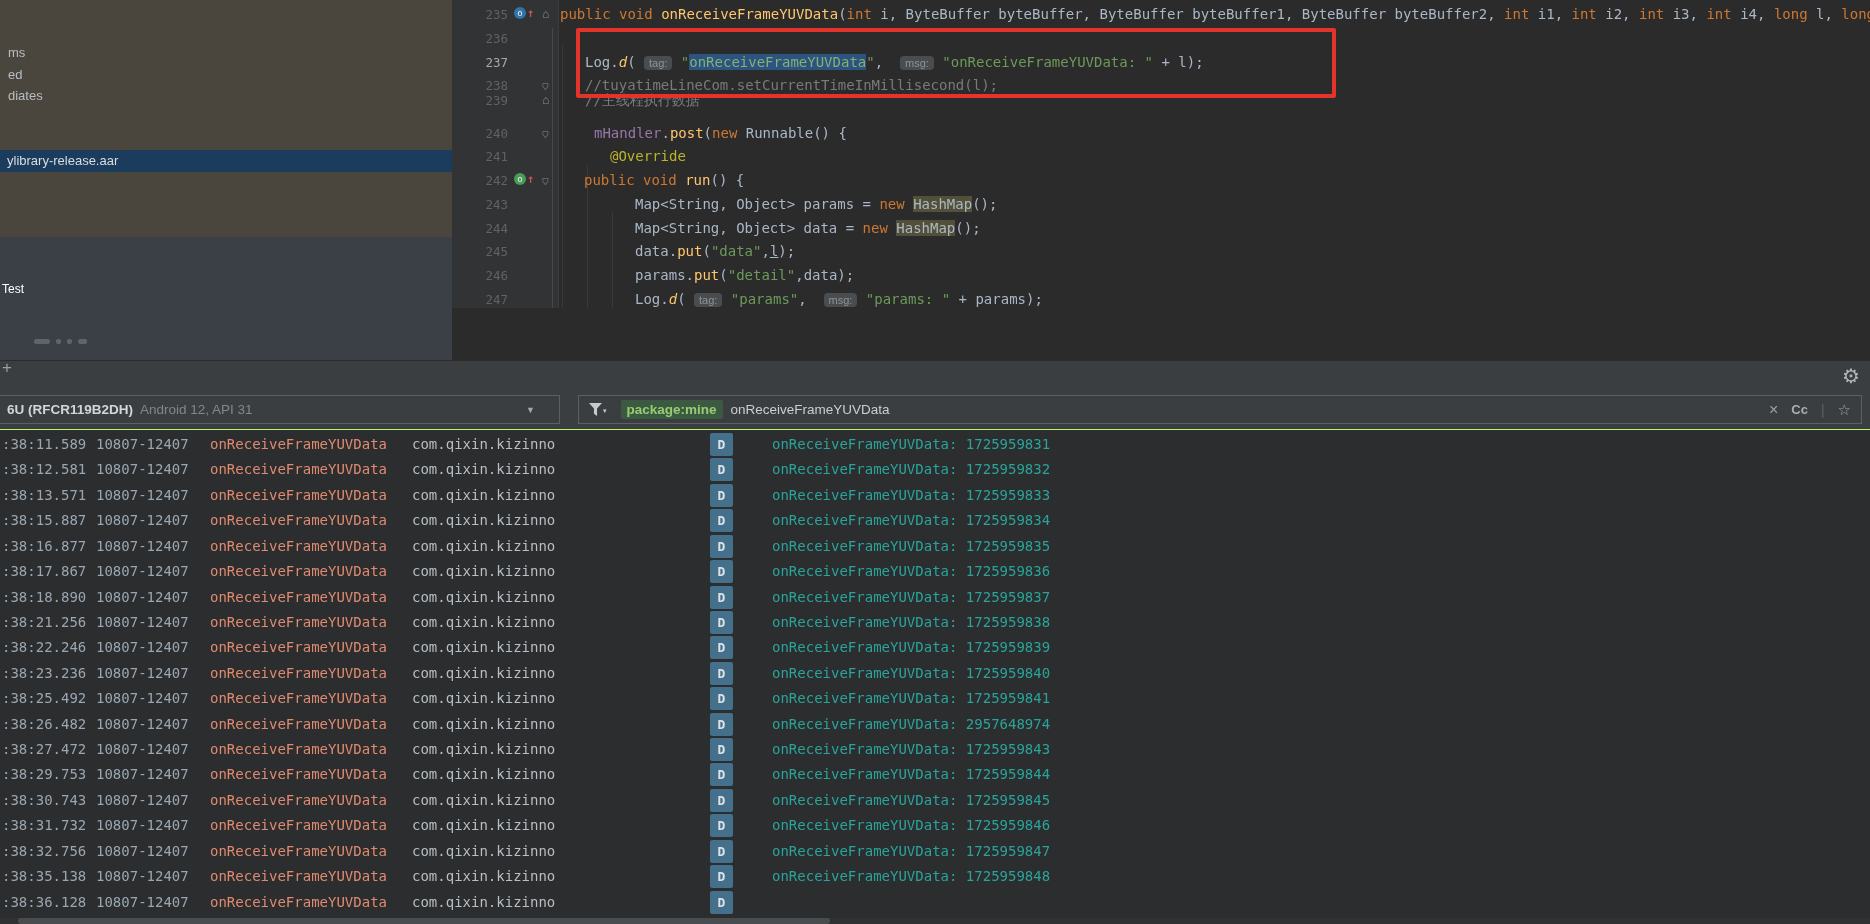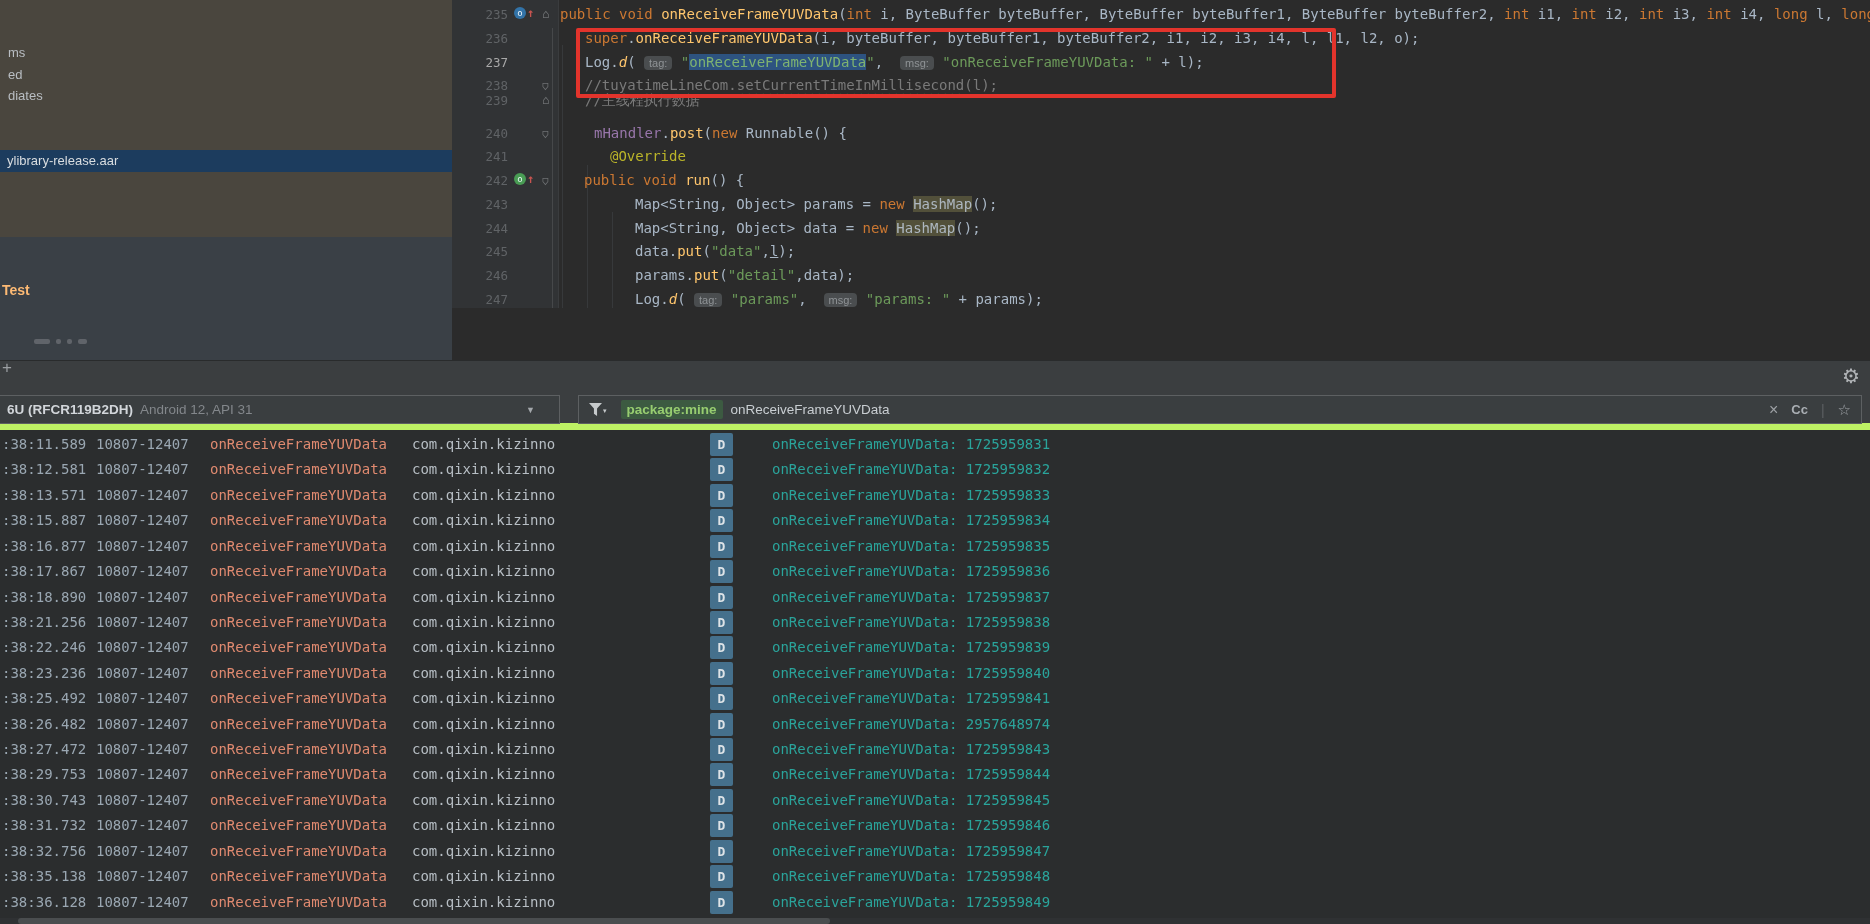--- a/index.html
+++ b/index.html
@@ -5,21 +5,21 @@
   html,body{margin:0;padding:0;background:#2b2b2b;}
   body{position:relative;width:1870px;height:924px;overflow:hidden;
        font-family:"Liberation Sans",sans-serif;-webkit-font-smoothing:antialiased;}
   
   #project-panel{position:absolute;left:0;top:0;width:452px;height:360px;}
   .pp-top{position:absolute;left:0;top:0;width:452px;height:237px;background:#4a463e;}
   .pp-bottom{position:absolute;left:0;top:237px;width:452px;height:123px;background:#3a4046;}
   .pp-item{position:absolute;left:8px;height:20px;line-height:20px;color:#b9bec3;font-size:13px;}
   .pp-selected{position:absolute;left:0;top:150px;width:452px;height:22px;background:#1c3c5e;
                color:#d9dde0;font-size:13px;line-height:22px;padding-left:7px;box-sizing:border-box;}
-  .pp-test{position:absolute;left:2px;top:282px;color:#fdba74;font-size:14px;font-weight:bold;}
+  .pp-test{position:absolute;left:2px;top:282px;color:#ffffff;font-size:12px;font-weight:normal;}
   .pp-scroll{position:absolute;left:34px;top:339px;display:flex;gap:6px;}
   .pp-scroll i{display:block;height:5px;background:#60646a;border-radius:2px;}
   
   #editor{position:absolute;left:452px;top:0;width:1418px;height:308px;background:#2b2b2b;overflow:hidden;}
   #gutter-bg{position:absolute;left:0;top:0;width:106px;height:360px;background:#313335;border-right:1px solid #3a3c3e;}
   #fold-line{position:absolute;left:100px;top:28px;height:324px;width:1px;background:#46484a;}
   .iguide{position:absolute;width:1px;background:#37393b;}
   .code-row{position:absolute;left:0;width:100%;height:23.7px;line-height:23.7px;
             font-family:"DejaVu Sans Mono",monospace;font-size:14px;white-space:pre;}
   .ln{position:absolute;left:0;top:0;width:56px;text-align:right;color:#606366;
@@ -44,21 +44,21 @@
   #red-annotation{position:absolute;left:124px;top:28px;width:752px;height:62px;
                   border:4px solid #e3342c;border-radius:2px;z-index:6;pointer-events:none;}
   #editor-hscroll{position:absolute;left:88px;top:347px;width:1068px;height:8px;background:#5a5d5f;border-radius:4px;z-index:7;}
   
   #logcat-toolbar{position:absolute;left:0;top:360px;width:1870px;height:32px;background:#3b3e40;
                   border-top:1px solid #292b2c;box-sizing:border-box;}
   .plus-frag{position:absolute;left:2px;top:-3px;color:#9b9fa2;font-size:17px;}
   .gear{position:absolute;left:1842px;top:3px;color:#b0b3b6;font-size:20px;}
   
   #filter-bar{position:absolute;left:0;top:392px;width:1870px;height:38px;background:#3b3e40;
-              border-bottom:7px solid #bef264;box-sizing:border-box;}
+              border-bottom:1px solid #bef264;box-sizing:border-box;}
   .combo{position:absolute;left:-6px;top:3px;width:566px;height:29px;background:#3a3e40;
          border:1px solid #5d6062;box-sizing:border-box;display:flex;align-items:center;padding-left:12px;}
   .combo .dev-name{color:#d2d6da;font-size:13.5px;font-weight:bold;}
   .combo .dev-detail{color:#83878b;font-size:13.5px;margin-left:7px;}
   .combo .caret{position:absolute;right:24px;color:#a4a8ac;font-size:9px;}
   .filter-box{position:absolute;left:578px;top:3px;width:1284px;height:29px;background:#3a3e40;
               border:1px solid #5d6062;box-sizing:border-box;display:flex;align-items:center;}
   .funnel-wrap{margin-left:10px;display:flex;align-items:flex-end;}
   .funnel{width:13px;height:13px;background:#c6cacc;clip-path:polygon(0 0,100% 0,62% 42%,62% 100%,38% 82%,38% 42%);}
   .funnel-caret{color:#c6cacc;font-size:7px;margin-left:1px;margin-bottom:1px;}
@@ -105,21 +105,21 @@
 </div>
 
 <div id="editor">
   <div id="gutter-bg"></div>
   <div id="fold-line"></div>
   <div class="iguide" style="left:110px;top:45px;height:307px"></div>
   <div class="iguide" style="left:135px;top:165px;height:187px"></div>
   <div class="iguide" style="left:160px;top:212px;height:118px"></div>
   <div id="code-lines">
       <div class="code-row" style="top: 3.2px;"><span class="ln">235</span><span class="gicon"><span class="gcirc blue">o</span><span class="garrow">↑</span></span><span class="fold">⌂</span><span class="code-text" style="padding-left: 0px;"><span class="kw">public void </span><span class="meth">onReceiveFrameYUVData</span><span class="pl">(</span><span class="kw">int</span><span class="pl"> i, ByteBuffer byteBuffer, ByteBuffer byteBuffer1, ByteBuffer byteBuffer2, </span><span class="kw">int</span><span class="pl"> i1, </span><span class="kw">int</span><span class="pl"> i2, </span><span class="kw">int</span><span class="pl"> i3, </span><span class="kw">int</span><span class="pl"> i4, </span><span class="kw">long</span><span class="pl"> l, </span><span class="kw">long</span></span></div>
-      <div class="code-row" style="top: 26.9px;"><span class="ln">236</span><span class="code-text" style="padding-left: 25px;"><span class="kw">super</span><span class="pl">.</span><span class="meth">onReceiveFrameYUVData</span><span class="pl">(i, byteBuffer, byteBuffer1, byteBuffer2, i1, i2, i3, i4, l, l1, l2, o);</span></span></div>
+      <div class="code-row" style="top: 26.9px;"><span class="ln">236</span></div>
       <div class="code-row" style="top: 50.6px;"><span class="ln cur">237</span><span class="code-text" style="padding-left: 25px;"><span class="pl">Log.</span><span class="methI">d</span><span class="pl">( </span><span class="chip">tag:</span><span class="pl"> </span><span class="str">"</span><span class="strsel">onReceiveFrameYUVData</span><span class="str">"</span><span class="pl">,  </span><span class="chip">msg:</span><span class="pl"> </span><span class="str">"onReceiveFrameYUVData: "</span><span class="pl"> + l);</span></span></div>
       <div class="code-row" style="top: 74.3px;"><span class="ln">238</span><span class="fold down">⌂</span><span class="code-text" style="padding-left: 25px;"><span class="cmt">//tuyatimeLineCom.</span><span class="cmtw">setCurrentTimeInMillisecond</span><span class="cmt">(l);</span></span></div>
       <div class="code-row" style="top: 89px;"><span class="ln">239</span><span class="fold">⌂</span><span class="code-text" style="padding-left: 25px;"><span class="cmt">//主线程执行数据</span></span></div>
       <div class="code-row" style="top: 121.7px;"><span class="ln">240</span><span class="fold down">⌂</span><span class="code-text" style="padding-left: 34px;"><span class="fld">mHandler</span><span class="pl">.</span><span class="meth">post</span><span class="pl">(</span><span class="kw">new</span><span class="pl"> Runnable() {</span></span></div>
       <div class="code-row" style="top: 145.4px;"><span class="ln">241</span><span class="code-text" style="padding-left: 50px;"><span class="ann">@Override</span></span></div>
       <div class="code-row" style="top: 169.1px;"><span class="ln">242</span><span class="gicon"><span class="gcirc green">o</span><span class="garrow">↑</span></span><span class="fold down">⌂</span><span class="code-text" style="padding-left: 24px;"><span class="kw">public void </span><span class="meth">run</span><span class="pl">() {</span></span></div>
       <div class="code-row" style="top: 192.8px;"><span class="ln">243</span><span class="code-text" style="padding-left: 75px;"><span class="pl">Map&lt;String, Object&gt; params = </span><span class="kw">new </span><span class="warn">HashMap</span><span class="pl">();</span></span></div>
       <div class="code-row" style="top: 216.5px;"><span class="ln">244</span><span class="code-text" style="padding-left: 75px;"><span class="pl">Map&lt;String, Object&gt; data = </span><span class="kw">new </span><span class="warn">HashMap</span><span class="pl">();</span></span></div>
       <div class="code-row" style="top: 240.2px;"><span class="ln">245</span><span class="code-text" style="padding-left: 75px;"><span class="pl">data.</span><span class="meth">put</span><span class="pl">(</span><span class="str">"data"</span><span class="pl">,</span><span class="und">l</span><span class="pl">);</span></span></div>
       <div class="code-row" style="top: 263.9px;"><span class="ln">246</span><span class="code-text" style="padding-left: 75px;"><span class="pl">params.</span><span class="meth">put</span><span class="pl">(</span><span class="str">"detail"</span><span class="pl">,</span><span class="pl">data);</span></span></div>
@@ -170,17 +170,17 @@
     <div class="log-row" style="top: 205.36px;"><span class="lcol lt">:38:22.246</span><span class="lcol lp">10807-12407</span><span class="lcol ltag">onReceiveFrameYUVData</span><span class="lcol lpkg">com.qixin.kizinno</span><span class="lvl">D</span><span class="lcol lmsg">onReceiveFrameYUVData: 1725959839</span></div>
     <div class="log-row" style="top: 230.78px;"><span class="lcol lt">:38:23.236</span><span class="lcol lp">10807-12407</span><span class="lcol ltag">onReceiveFrameYUVData</span><span class="lcol lpkg">com.qixin.kizinno</span><span class="lvl">D</span><span class="lcol lmsg">onReceiveFrameYUVData: 1725959840</span></div>
     <div class="log-row" style="top: 256.2px;"><span class="lcol lt">:38:25.492</span><span class="lcol lp">10807-12407</span><span class="lcol ltag">onReceiveFrameYUVData</span><span class="lcol lpkg">com.qixin.kizinno</span><span class="lvl">D</span><span class="lcol lmsg">onReceiveFrameYUVData: 1725959841</span></div>
     <div class="log-row" style="top: 281.62px;"><span class="lcol lt">:38:26.482</span><span class="lcol lp">10807-12407</span><span class="lcol ltag">onReceiveFrameYUVData</span><span class="lcol lpkg">com.qixin.kizinno</span><span class="lvl">D</span><span class="lcol lmsg">onReceiveFrameYUVData: 2957648974</span></div>
     <div class="log-row" style="top: 307.04px;"><span class="lcol lt">:38:27.472</span><span class="lcol lp">10807-12407</span><span class="lcol ltag">onReceiveFrameYUVData</span><span class="lcol lpkg">com.qixin.kizinno</span><span class="lvl">D</span><span class="lcol lmsg">onReceiveFrameYUVData: 1725959843</span></div>
     <div class="log-row" style="top: 332.46px;"><span class="lcol lt">:38:29.753</span><span class="lcol lp">10807-12407</span><span class="lcol ltag">onReceiveFrameYUVData</span><span class="lcol lpkg">com.qixin.kizinno</span><span class="lvl">D</span><span class="lcol lmsg">onReceiveFrameYUVData: 1725959844</span></div>
     <div class="log-row" style="top: 357.88px;"><span class="lcol lt">:38:30.743</span><span class="lcol lp">10807-12407</span><span class="lcol ltag">onReceiveFrameYUVData</span><span class="lcol lpkg">com.qixin.kizinno</span><span class="lvl">D</span><span class="lcol lmsg">onReceiveFrameYUVData: 1725959845</span></div>
     <div class="log-row" style="top: 383.3px;"><span class="lcol lt">:38:31.732</span><span class="lcol lp">10807-12407</span><span class="lcol ltag">onReceiveFrameYUVData</span><span class="lcol lpkg">com.qixin.kizinno</span><span class="lvl">D</span><span class="lcol lmsg">onReceiveFrameYUVData: 1725959846</span></div>
     <div class="log-row" style="top: 408.72px;"><span class="lcol lt">:38:32.756</span><span class="lcol lp">10807-12407</span><span class="lcol ltag">onReceiveFrameYUVData</span><span class="lcol lpkg">com.qixin.kizinno</span><span class="lvl">D</span><span class="lcol lmsg">onReceiveFrameYUVData: 1725959847</span></div>
     <div class="log-row" style="top: 434.14px;"><span class="lcol lt">:38:35.138</span><span class="lcol lp">10807-12407</span><span class="lcol ltag">onReceiveFrameYUVData</span><span class="lcol lpkg">com.qixin.kizinno</span><span class="lvl">D</span><span class="lcol lmsg">onReceiveFrameYUVData: 1725959848</span></div>
-    <div class="log-row" style="top: 459.56px;"><span class="lcol lt">:38:36.128</span><span class="lcol lp">10807-12407</span><span class="lcol ltag">onReceiveFrameYUVData</span><span class="lcol lpkg">com.qixin.kizinno</span><span class="lvl">D</span><span class="lcol lmsg">onReceiveFrameYUVData: 1725959849</span></div>
+    <div class="log-row" style="top: 459.56px;"><span class="lcol lt">:38:36.128</span><span class="lcol lp">10807-12407</span><span class="lcol ltag">onReceiveFrameYUVData</span><span class="lcol lpkg">com.qixin.kizinno</span><span class="lvl">D</span></div>
   </div>
 <div id="bottom-scrollbar">
   <div class="thumb"></div>
 </div>
 
 </body></html>

